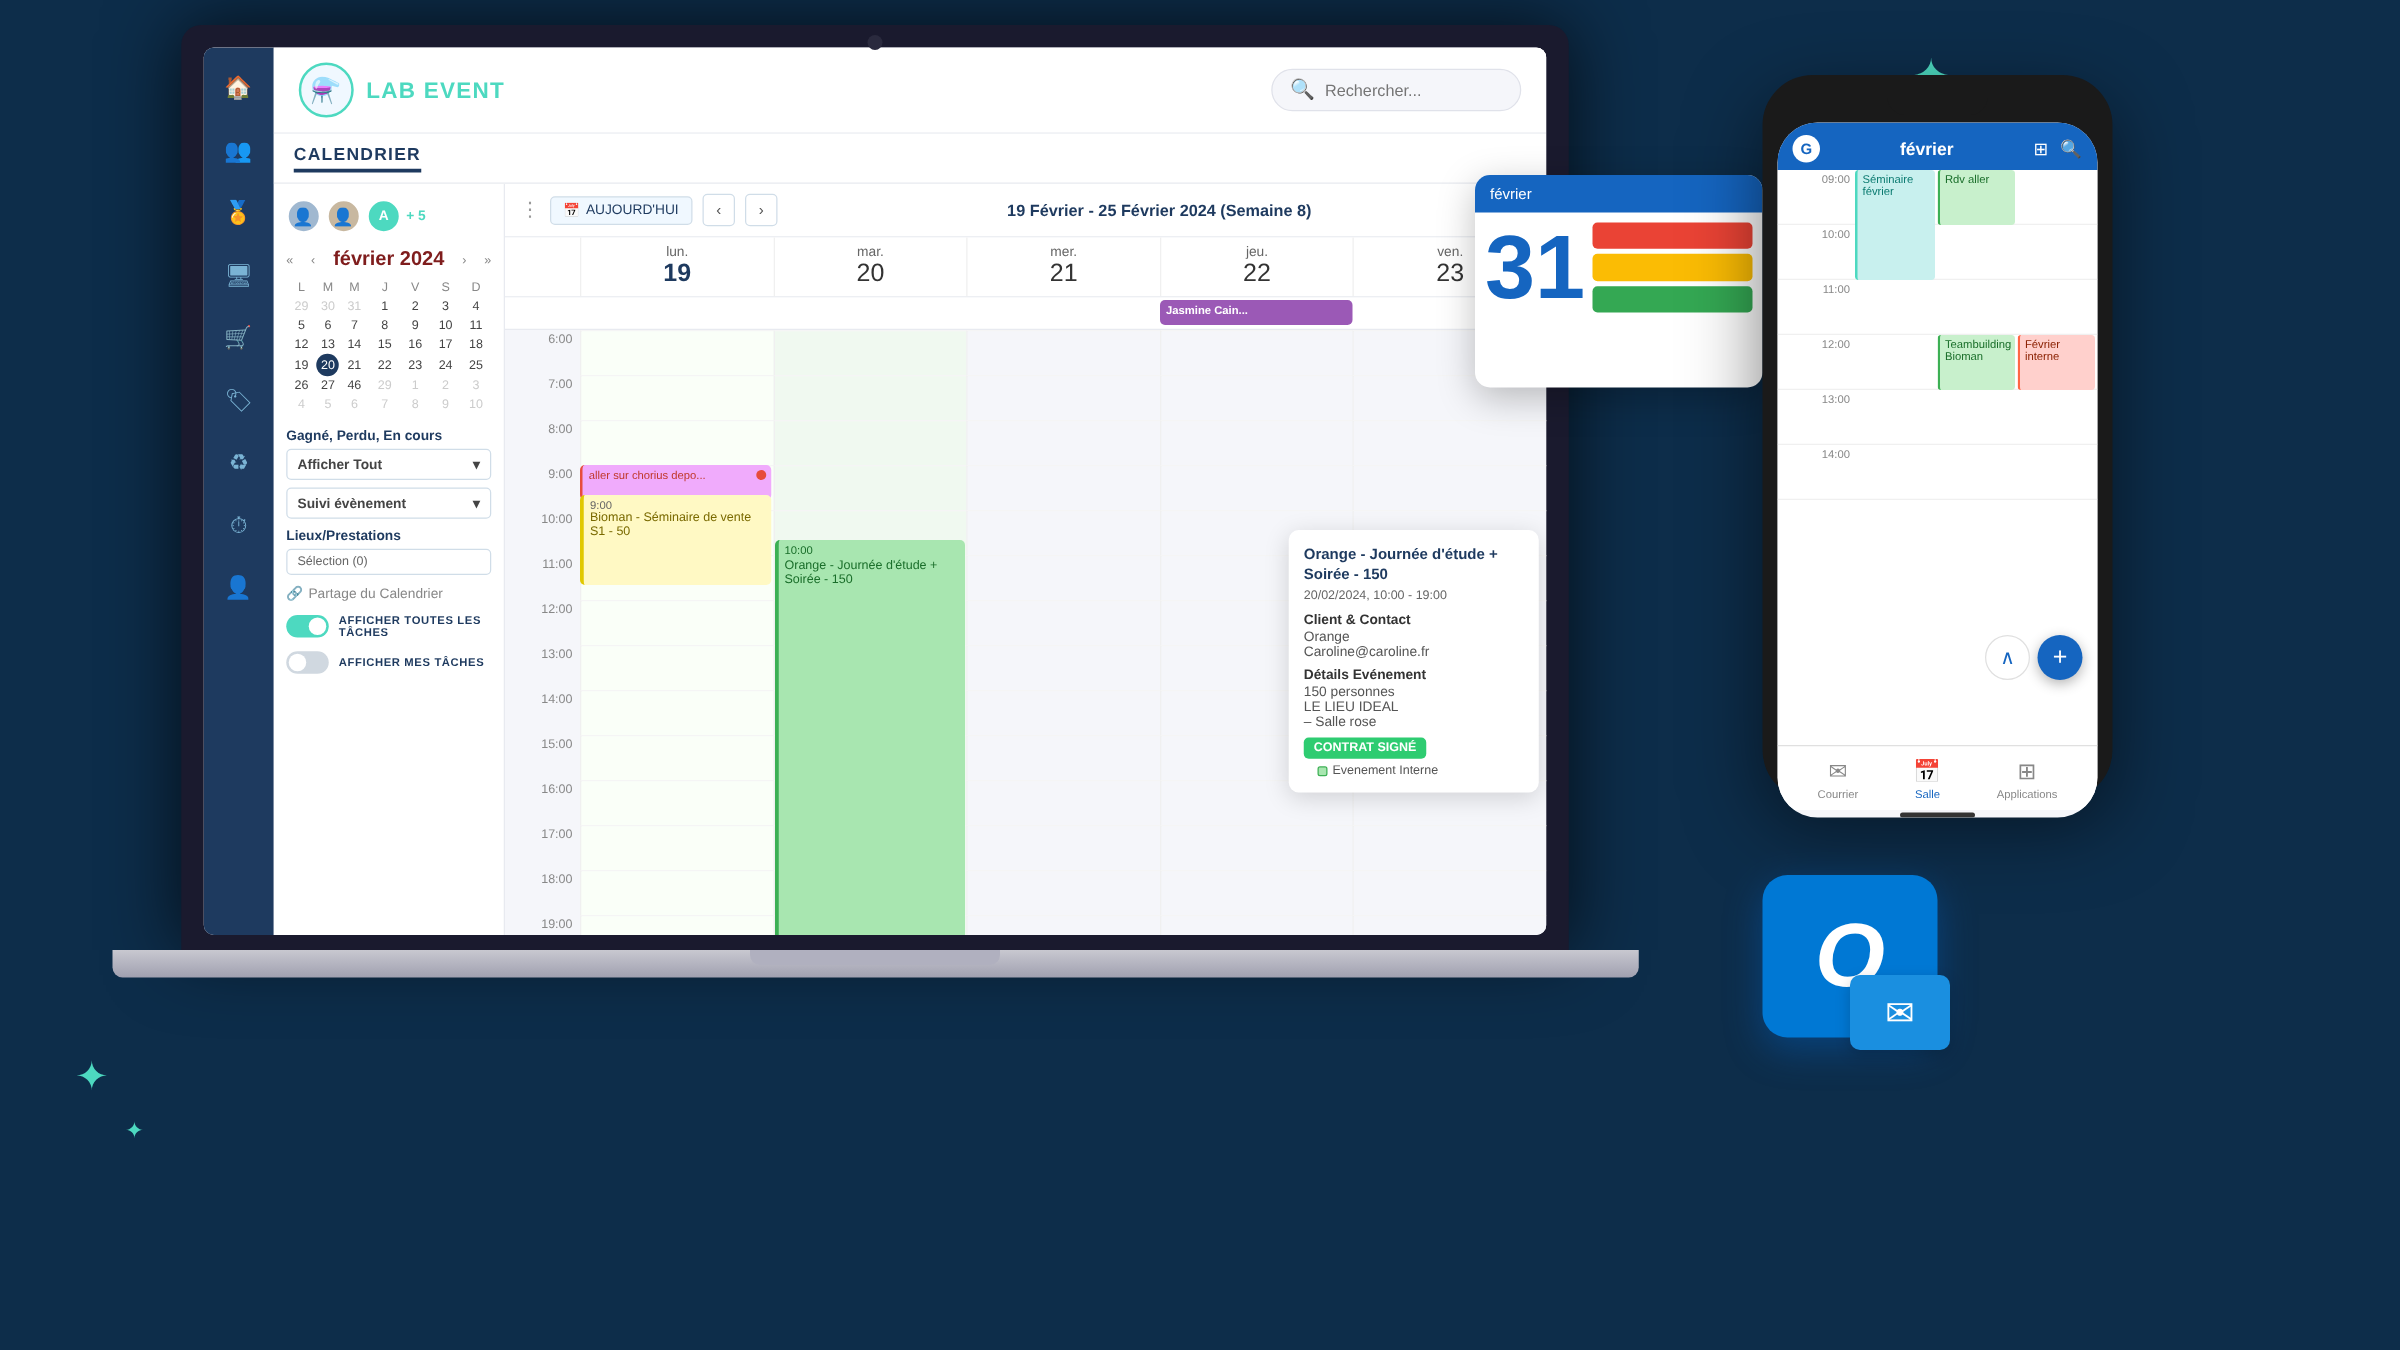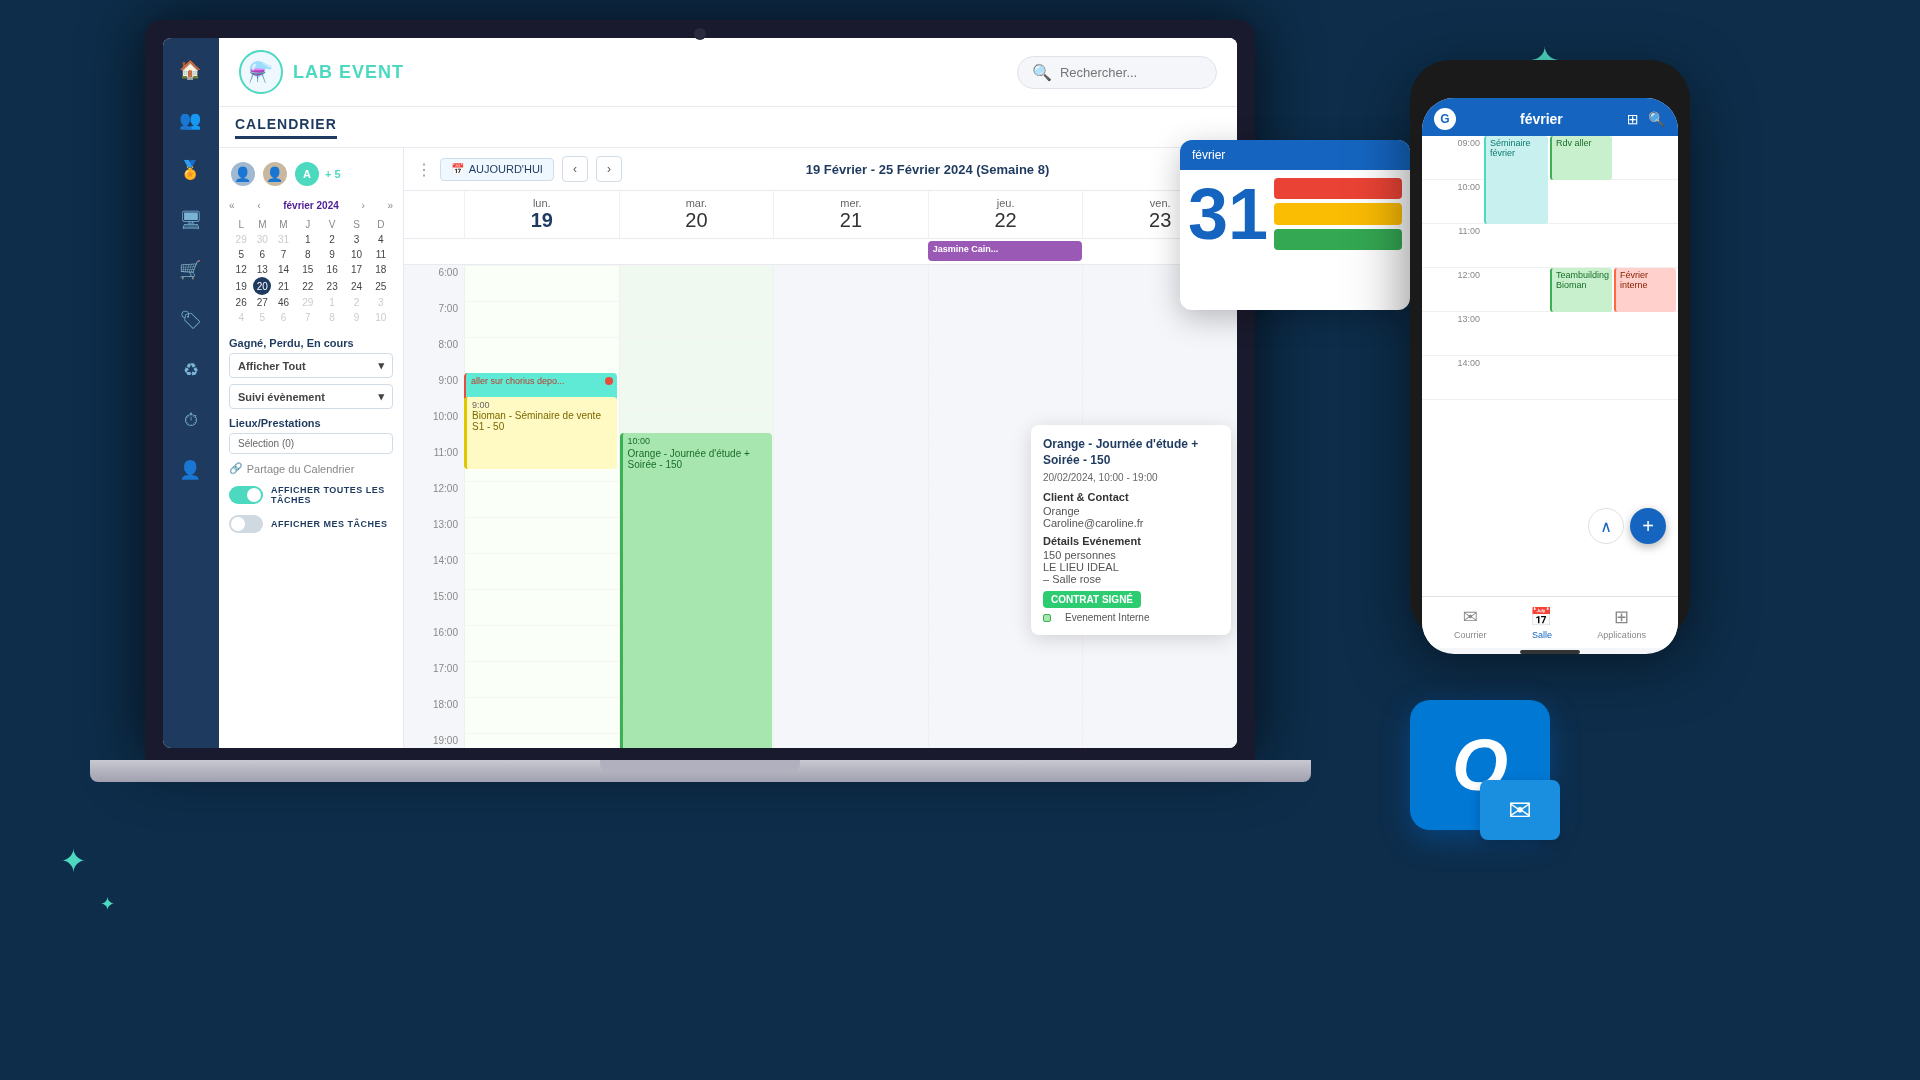--- a/index.html
+++ b/index.html
@@ -246,23 +246,23 @@
     .mini-cal {
       margin-bottom: 12px;
     }
     .mini-cal-header {
       display: flex;
       align-items: center;
       justify-content: space-between;
       margin-bottom: 6px;
     }
     .mini-cal-title {
-      font-size: 10px;
+      font-size: 16px;
       font-weight: 600;
-      color: #4c1d95;
+      color: #7f1d1d;
     }
     .mini-cal-nav {
       background: none;
       border: none;
       cursor: pointer;
       color: #888;
       font-size: 10px;
     }
     .mini-cal table {
       width: 100%;
@@ -521,24 +521,25 @@
       padding: 3px 8px;
       border-radius: 4px;
       font-size: 10px;
       font-weight: 600;
       display: inline-block;
       margin-top: 6px;
     }
     .event-internal {
       display: flex;
       align-items: center;
-      gap: 14px;
+      gap: 4px;
       margin-top: 4px;
       font-size: 10px;
       color: #555;
+      margin-left: 11px;
     }
     .event-internal-dot {
       width: 8px;
       height: 8px;
       background: #a8e6b0;
       border-radius: 2px;
       border: 1px solid #3cb054;
     }
 
     
@@ -1137,21 +1138,21 @@
                   <div class="cal-cell"></div>
                   <div class="cal-cell"></div>
                   <div class="time-slot-label">19:00</div>
                   <div class="cal-cell" style="background: rgb(250, 255, 248);"></div>
                   <div class="cal-cell" style="background: rgb(240, 249, 240);"></div>
                   <div class="cal-cell"></div>
                   <div class="cal-cell"></div>
                   <div class="cal-cell"></div>
                 </div>
 
-              <div class="event-block" style="position:absolute;top:108px;left:calc(60px + 0*(100% - 60px)/5);width:calc((100% - 60px)/5 - 2px);height:28px;background:#5eead4;border-left:2px solid #e74c3c;font-size:9px;color:#c0392b;">
+              <div class="event-block" style="position:absolute;top:108px;left:calc(60px + 0*(100% - 60px)/5);width:calc((100% - 60px)/5 - 2px);height:28px;background:#f0abfc;border-left:2px solid #e74c3c;font-size:9px;color:#c0392b;">
                 aller sur chorius depo...
                 <div class="event-dot"></div>
               </div>
 
               <div class="event-block event-yellow" style="position:absolute;top:132px;left:calc(60px + 0*(100% - 60px)/5);width:calc((100% - 60px)/5 - 2px);height:72px;">
                 <div style="font-size:9px;color:#666;">9:00</div>
                 Bioman - Séminaire de vente S1 - 50
               </div>
 
               <div class="event-block event-green" style="position:absolute;top:168px;left:calc(60px + 1*(100% - 60px)/5 + 1px);width:calc((100% - 60px)/5 - 2px);height:324px;">

